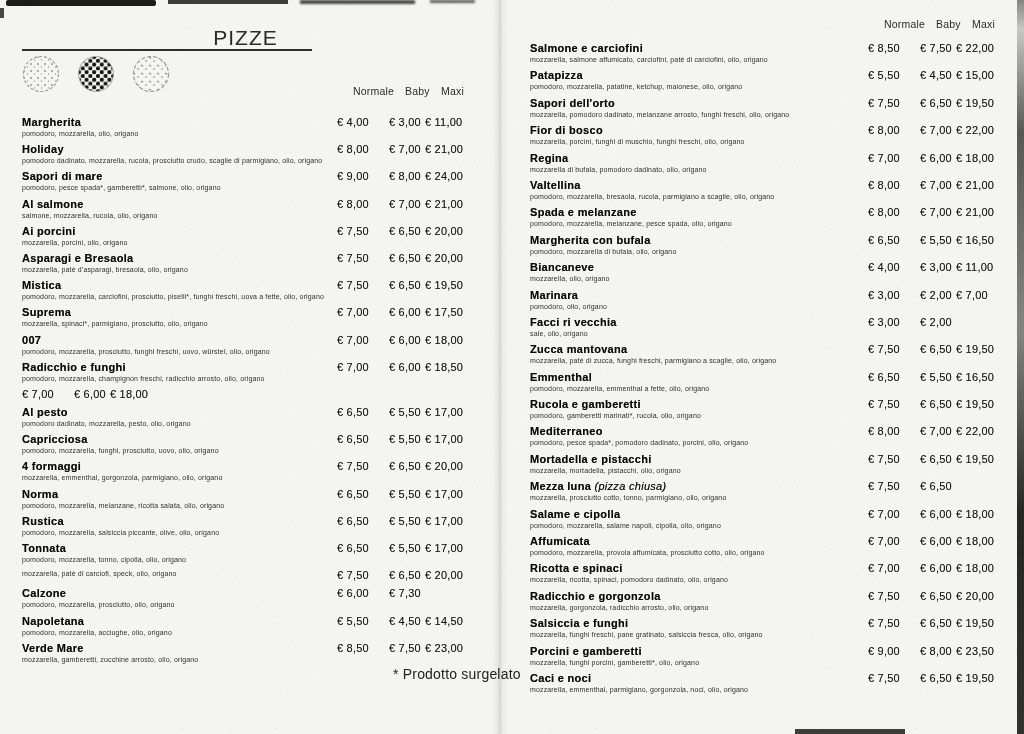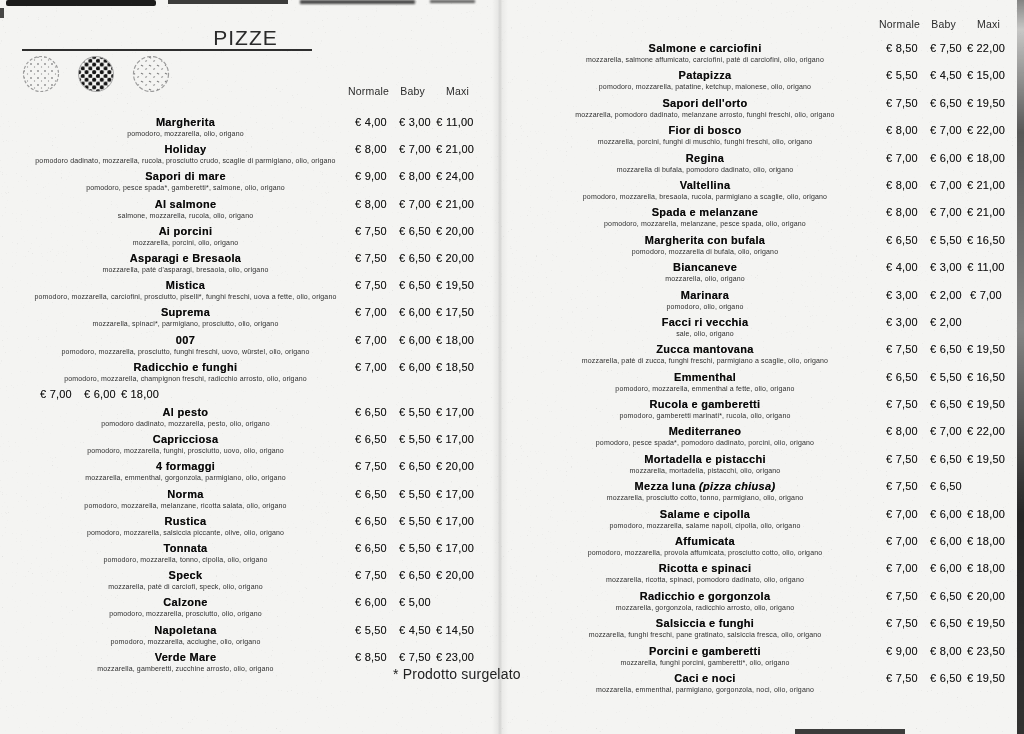--- a/index.html
+++ b/index.html
@@ -18,40 +18,40 @@
 
   .menu-title{
     font-size:21px;font-weight:400;letter-spacing:1px;color:#2a2a2a;
     line-height:20px;
     text-align:center;
   }
   .title-rule{width:290px;border-bottom:2px solid #2e2e2e;margin-top:1px;}
 
   .icons-row{position:absolute;left:0;top:27px;display:flex;gap:17px;}
 
-  .hdr-row{position:absolute;left:0;width:100%;display:flex;text-align:right;}
+  .hdr-row{position:absolute;left:16px;width:100%;display:flex;}
   #left-page .hdr-row{top:57px;}
   #right-page .hdr-row{top:8px;}
   .hspacer{flex:1;}
   .hcell{font-size:10.5px;color:#2b2b2b;flex-shrink:0;letter-spacing:0.2px;}
 
-  .items{position:absolute;left:8px;width:100%;text-align:center;}
+  .items{position:absolute;left:0;width:100%;}
   #left-page .items{top:88px;}
   #right-page .items{top:32px;}
   #left-page .item-row{margin-bottom:5.2px;}
   #right-page .item-row{margin-bottom:5.4px;}
 
   .item-row{display:flex;align-items:flex-start;}
   .item-text{flex:1;min-width:0;padding-right:4px;}
   .item-name{
     font-size:11px;font-weight:bold;color:#0a0a0a;line-height:13px;
     letter-spacing:0.3px;text-shadow:0 0 0.3px rgba(0,0,0,0.55);
     white-space:nowrap;
   }
-  .nm-note{font-style:italic;font-weight:700;}
+  .nm-note{font-style:italic;font-weight:400;}
   .item-desc{
     font-size:7px;color:#2e2e2e;line-height:9px;letter-spacing:0.15px;
     white-space:nowrap;overflow:hidden;
   }
   .price{
     font-size:11px;color:#161616;line-height:13px;flex-shrink:0;
     letter-spacing:0.2px;text-shadow:0 0 0.25px rgba(0,0,0,0.4);
   }
   .pn{width:52px;}
   .pb{width:36px;}
@@ -294,35 +294,34 @@
       <div class="item-name"><span class="nm">Tonnata</span></div>
       <div class="item-desc">pomodoro, mozzarella, tonno, cipolla, olio, origano</div>
     </div>
     <div class="price pn">€ 6,50</div>
     <div class="price pb">€ 5,50</div>
     <div class="price pm">€ 17,00</div>
   </div>
 
   <div class="item-row">
     <div class="item-text">
-      <div class="item-name"><span class="nm">Speck</span></div>
       <div class="item-desc">mozzarella, patè di carciofi, speck, olio, origano</div>
     </div>
     <div class="price pn">€ 7,50</div>
     <div class="price pb">€ 6,50</div>
     <div class="price pm">€ 20,00</div>
   </div>
 
   <div class="item-row">
     <div class="item-text">
       <div class="item-name"><span class="nm">Calzone</span></div>
       <div class="item-desc">pomodoro, mozzarella, prosciutto, olio, origano</div>
     </div>
     <div class="price pn">€ 6,00</div>
-    <div class="price pb">€ 5,00</div>
+    <div class="price pb">€ 7,30</div>
     <div class="price pm"></div>
   </div>
 
   <div class="item-row">
     <div class="item-text">
       <div class="item-name"><span class="nm">Napoletana</span></div>
       <div class="item-desc">pomodoro, mozzarella, acciughe, olio, origano</div>
     </div>
     <div class="price pn">€ 5,50</div>
     <div class="price pb">€ 4,50</div>

